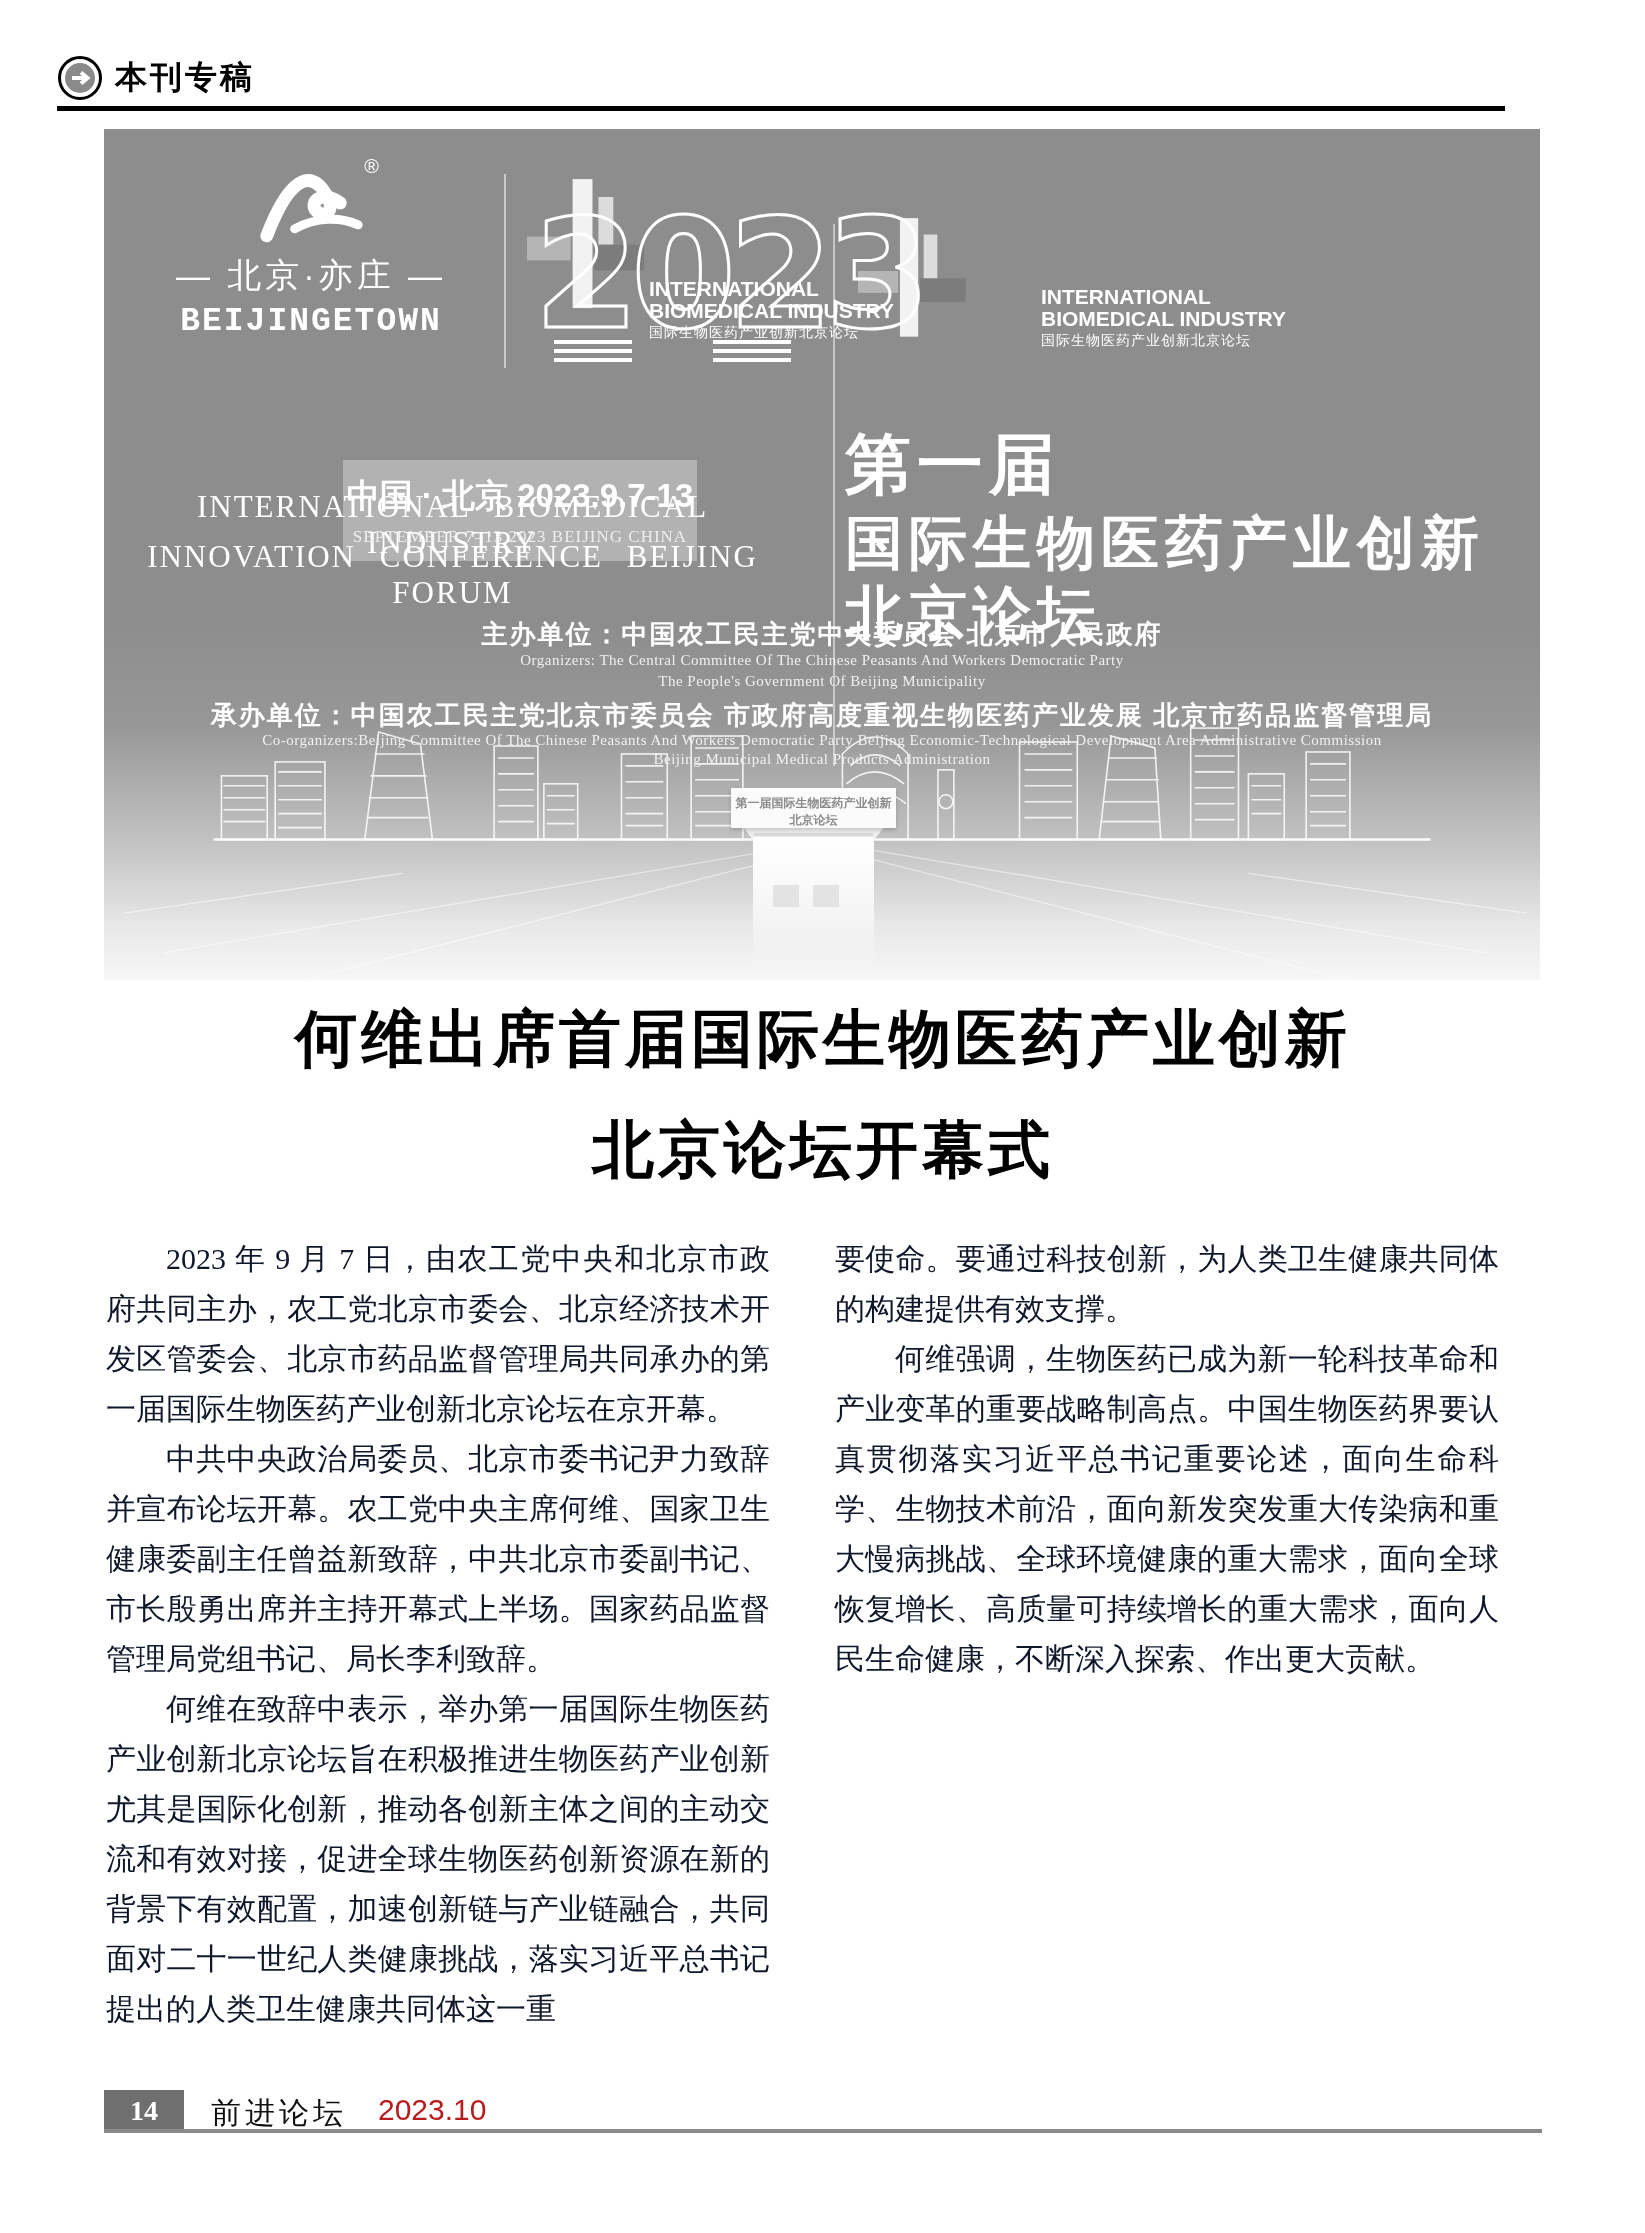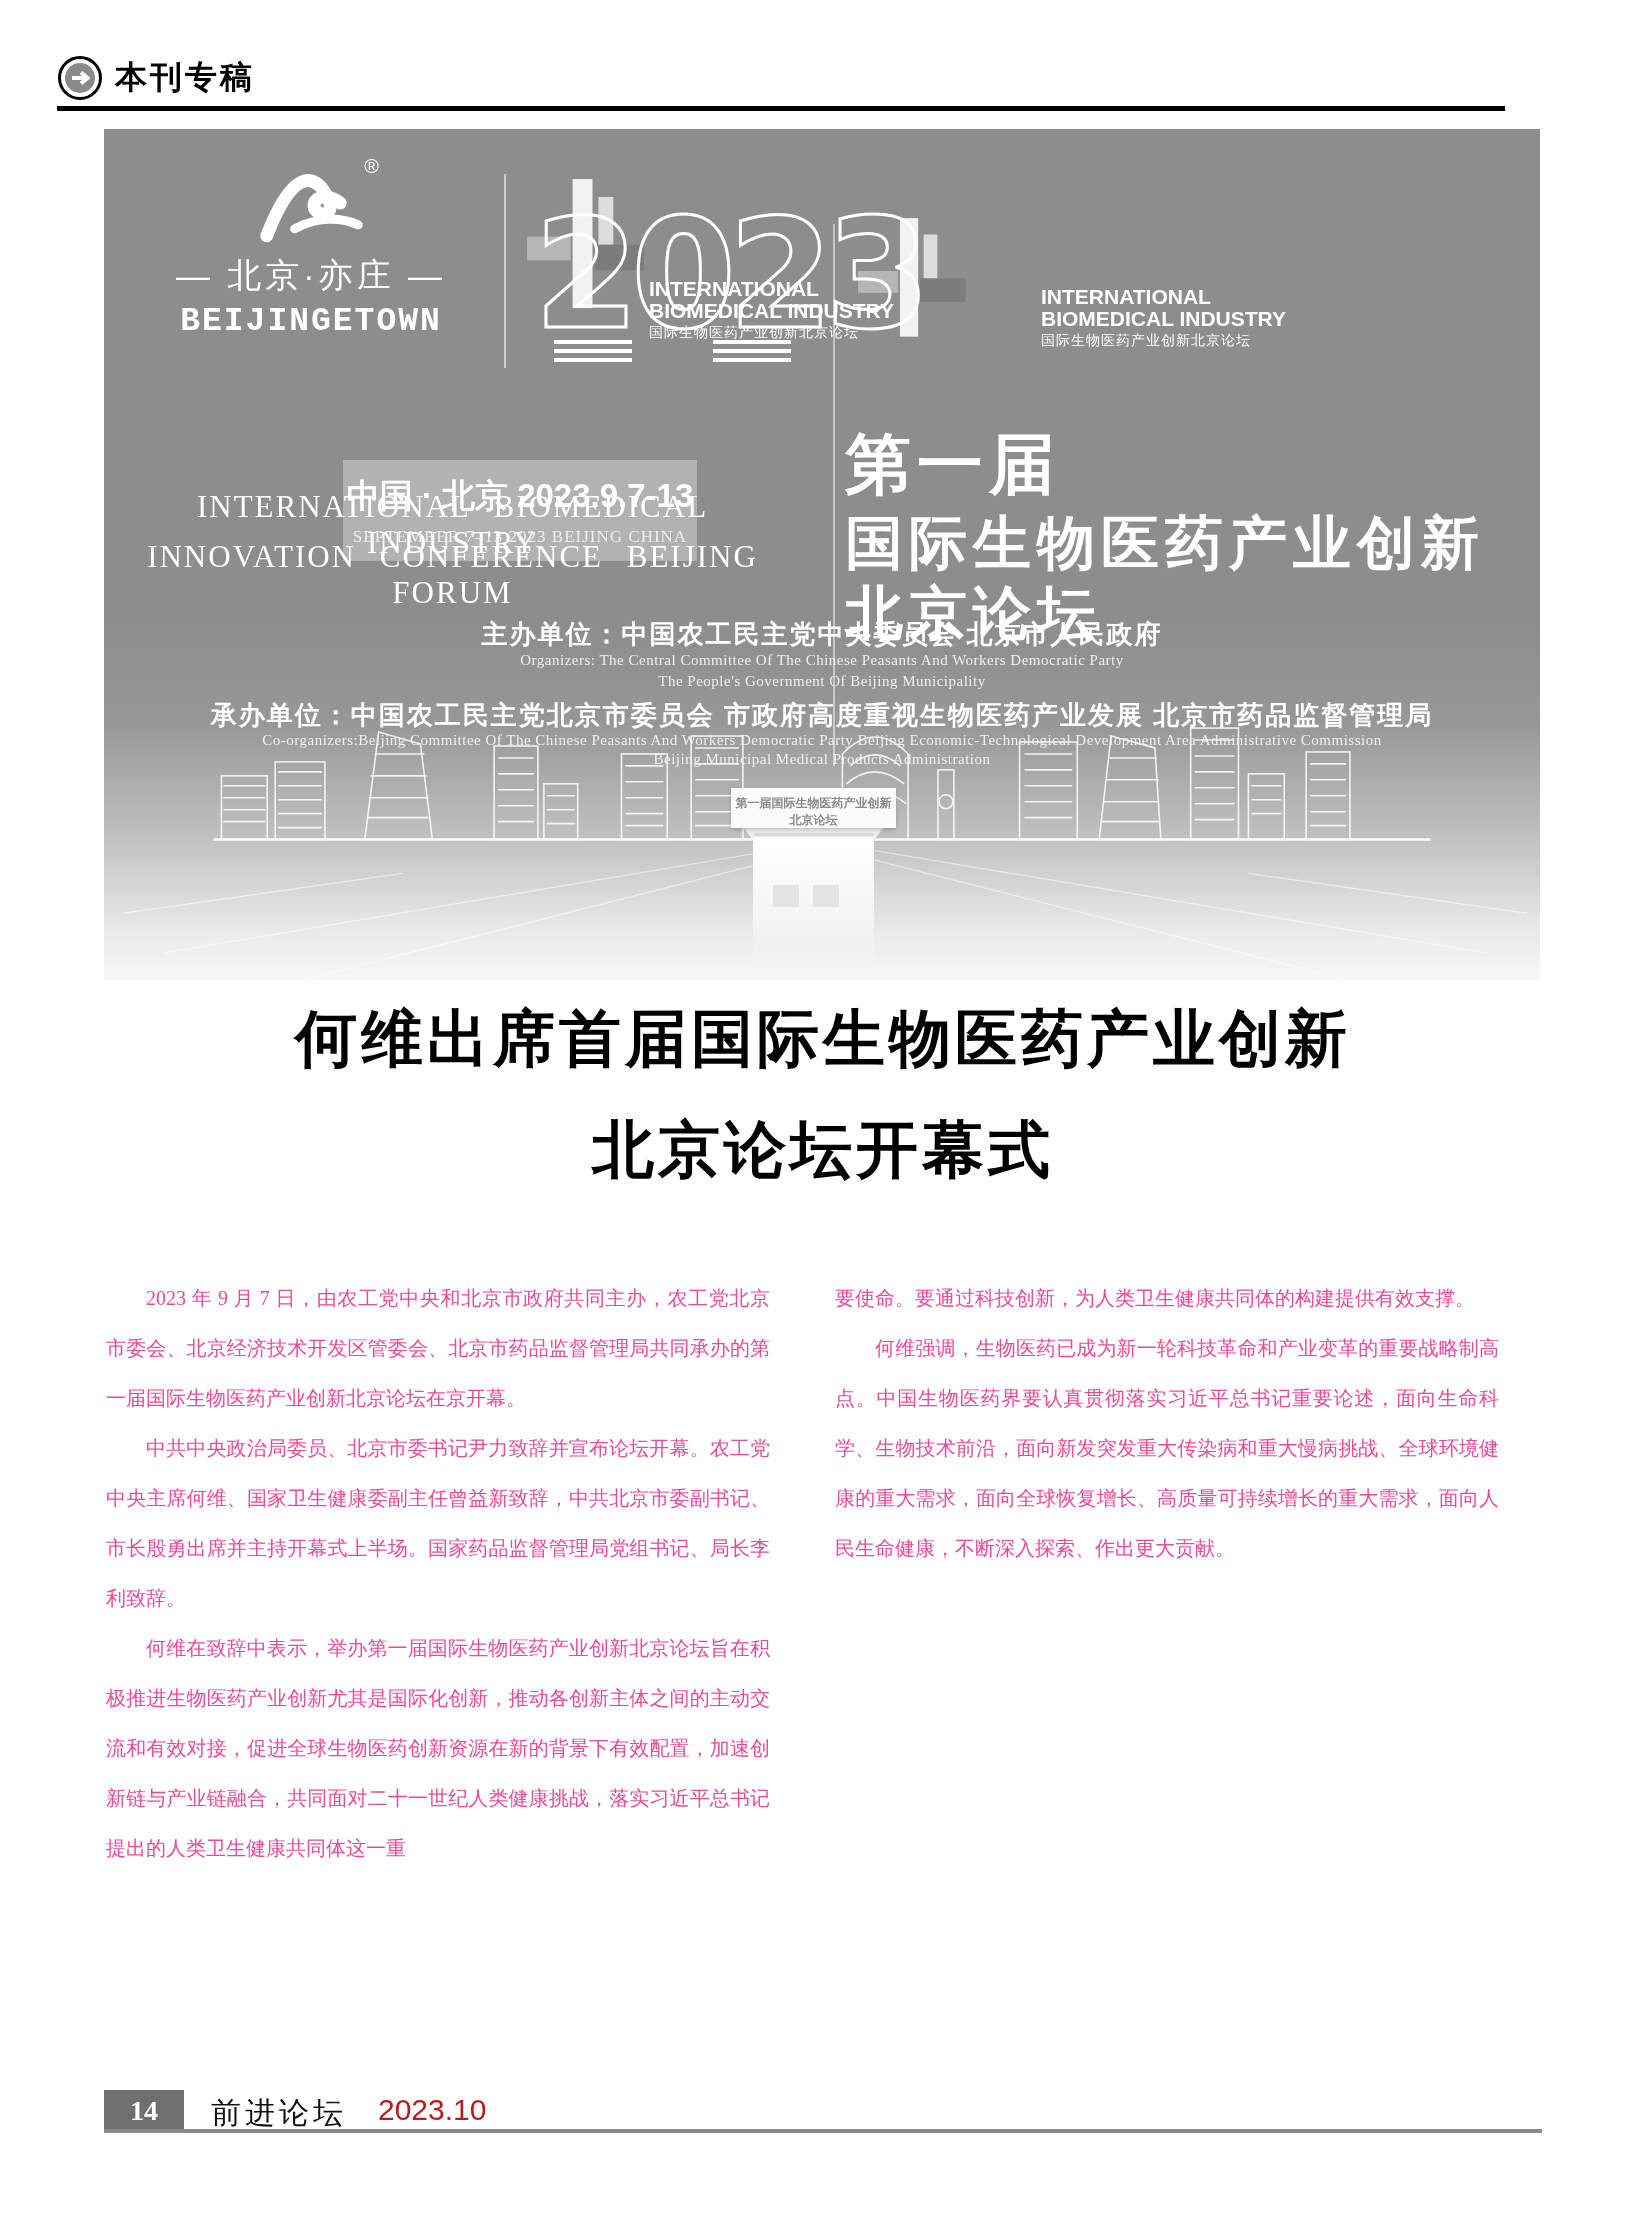--- a/index.html
+++ b/index.html
@@ -65,21 +65,21 @@
   .mic{position:absolute;z-index:6;}
   .mic .head{width:11px;height:26px;background:#5a5a5a;border-radius:3px;}
   .mic .stem{width:3px;height:38px;background:#9a9a9a;margin-left:4px;}
   .pod-logos{position:absolute;left:669px;top:756px;z-index:7;display:flex;gap:14px;}
   .pod-logos span{display:block;width:26px;height:22px;background:#e3e3e3;}
 
   
   .article-title{position:absolute;left:0;top:983px;width:1646px;margin:0;text-align:center;
                  font-family:"Liberation Sans","DejaVu Sans",sans-serif;font-weight:bold;
                  font-size:62px;line-height:111px;color:#000;letter-spacing:4px;}
-  .col{position:absolute;top:1273px;width:664px;font-size:20px;line-height:50px;text-align:justify;color:#ec4899;}
+  .col{position:absolute;top:1234px;width:664px;font-size:30px;line-height:50px;text-align:justify;color:#0f172a;}
   .col p{margin:0;}
   .col p.ind{text-indent:2em;}
   .col-left{left:106px;}
   .col-right{left:835px;}
 
   
   .pagenum{position:absolute;left:104px;top:2090px;width:80px;height:41px;background:#6f6f6f;
            color:#fff;text-align:center;font-family:"Liberation Serif","DejaVu Serif",serif;
            font-weight:bold;font-size:28px;line-height:41px;}
   .journal{position:absolute;left:211px;top:2093px;font-size:30px;letter-spacing:4px;color:#111;}

